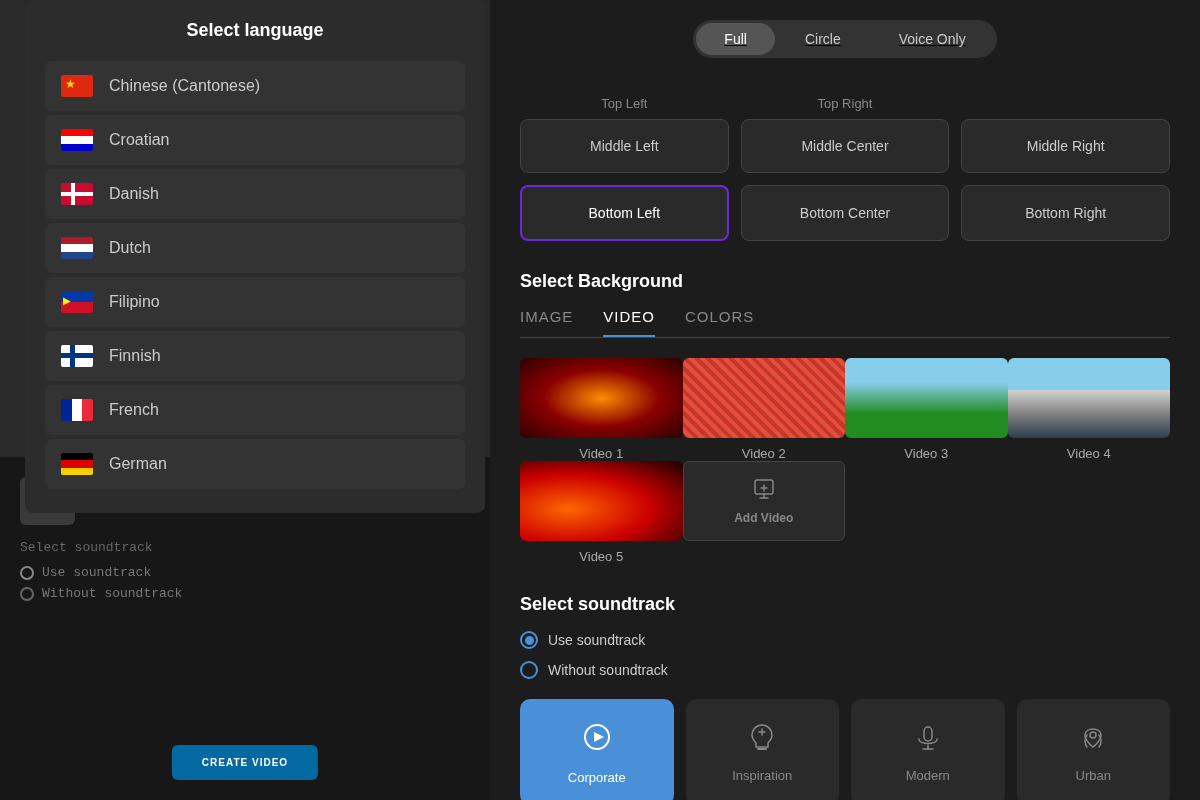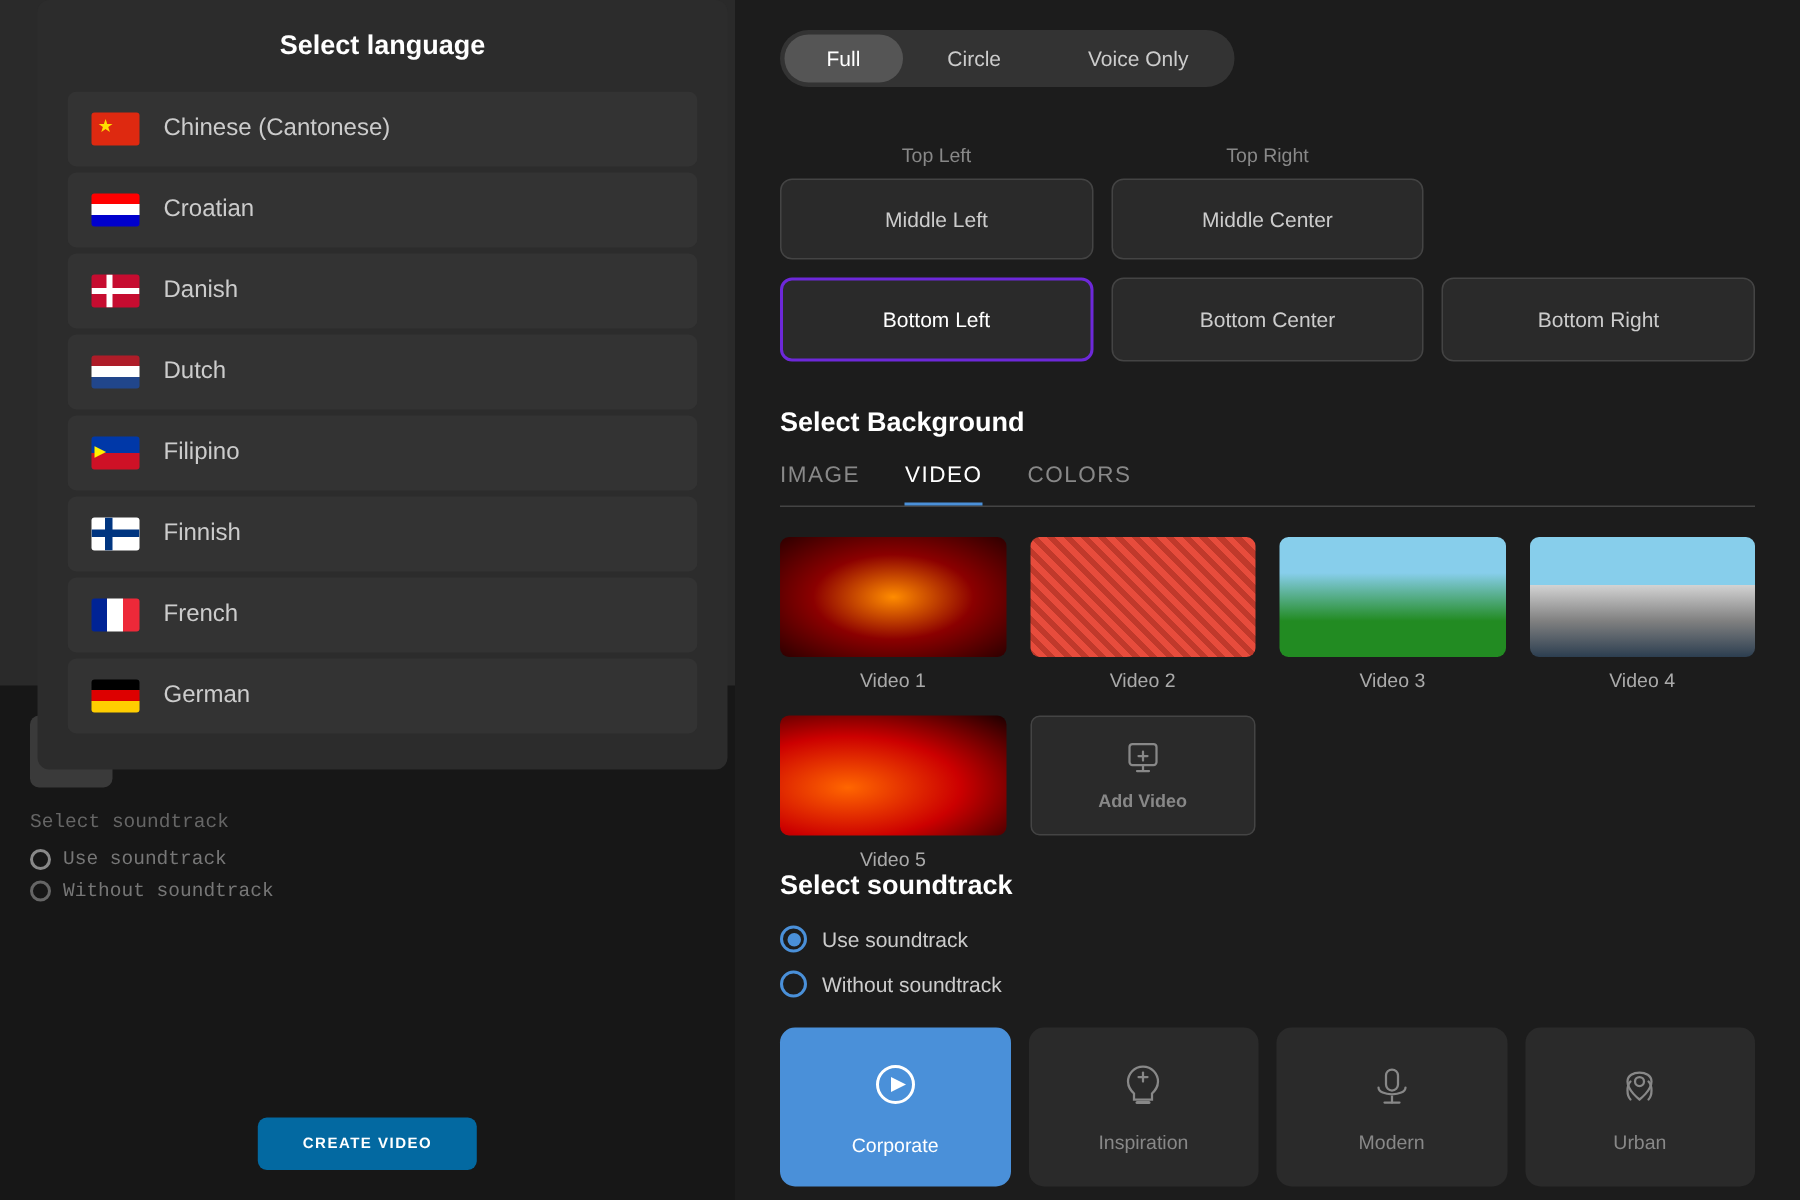--- a/index.html
+++ b/index.html
@@ -199,22 +199,23 @@
     .right-panel {
       flex: 1;
       background: #1c1c1c;
       padding: 20px 30px;
       overflow-y: auto;
     }
 
     
     .toggle-bar {
       display: flex;
-      justify-content: flex-start;
+      justify-content: center;
       margin-bottom: 30px;
+      text-decoration: underline;
     }
 
     .toggle-group {
       background: #333;
       border-radius: 20px;
       padding: 3px;
       display: flex;
       gap: 2px;
     }
 
@@ -291,21 +292,22 @@
     }
 
     .tab-item.active {
       color: #fff;
       border-bottom: 2px solid #4a90d9;
     }
 
     .video-grid {
       display: grid;
       grid-template-columns: repeat(4, 1fr);
-      gap: 16px;
+      gap: 0;
+      margin-bottom: 30px;
     }
 
     .video-item {
       display: flex;
       flex-direction: column;
       align-items: center;
       cursor: pointer;
     }
 
     .video-thumb {
@@ -531,20 +533,21 @@
   <div class="position-section">
 
     <div class="position-grid">
       <div class="position-label">Top Left</div>
       <div class="position-label">Top Right</div>
     </div>
 
     <div class="position-grid" style="margin-bottom:12px;">
       <button class="position-btn">Middle Left</button>
       <button class="position-btn">Middle Center</button>
+      <button class="position-btn">Middle Right</button>
     </div>
 
     <div class="position-grid">
       <button class="position-btn selected">Bottom Left</button>
       <button class="position-btn">Bottom Center</button>
       <button class="position-btn">Bottom Right</button>
     </div>
   </div>
 
   <div class="section-title" style="margin-top:20px;">Select Background</div>

